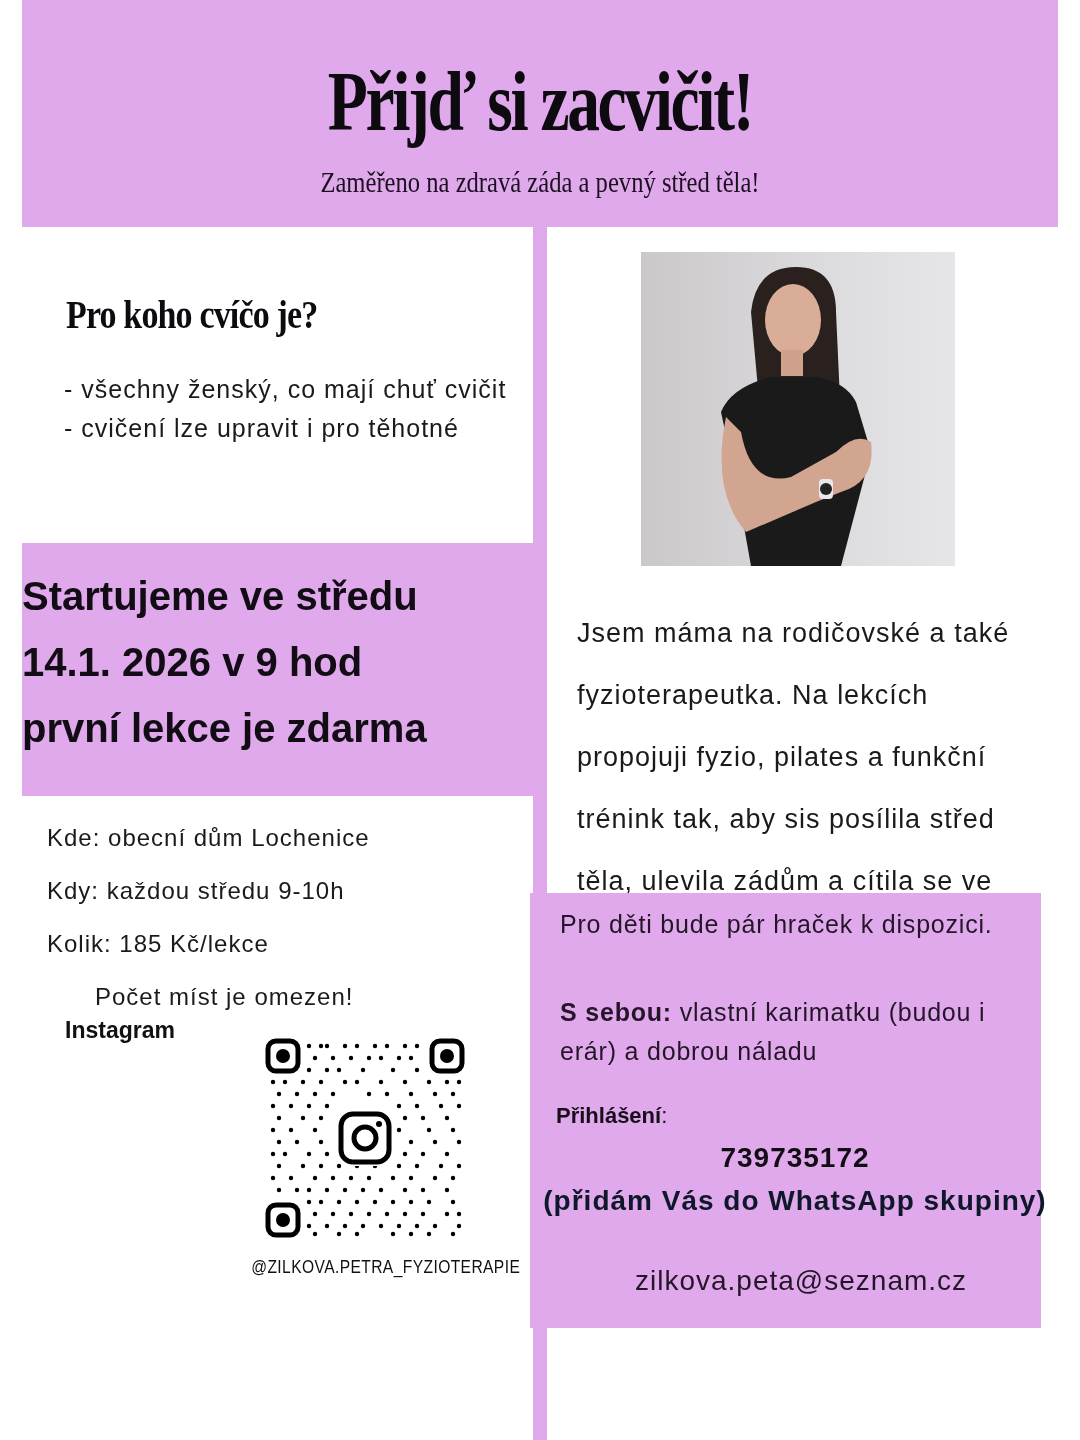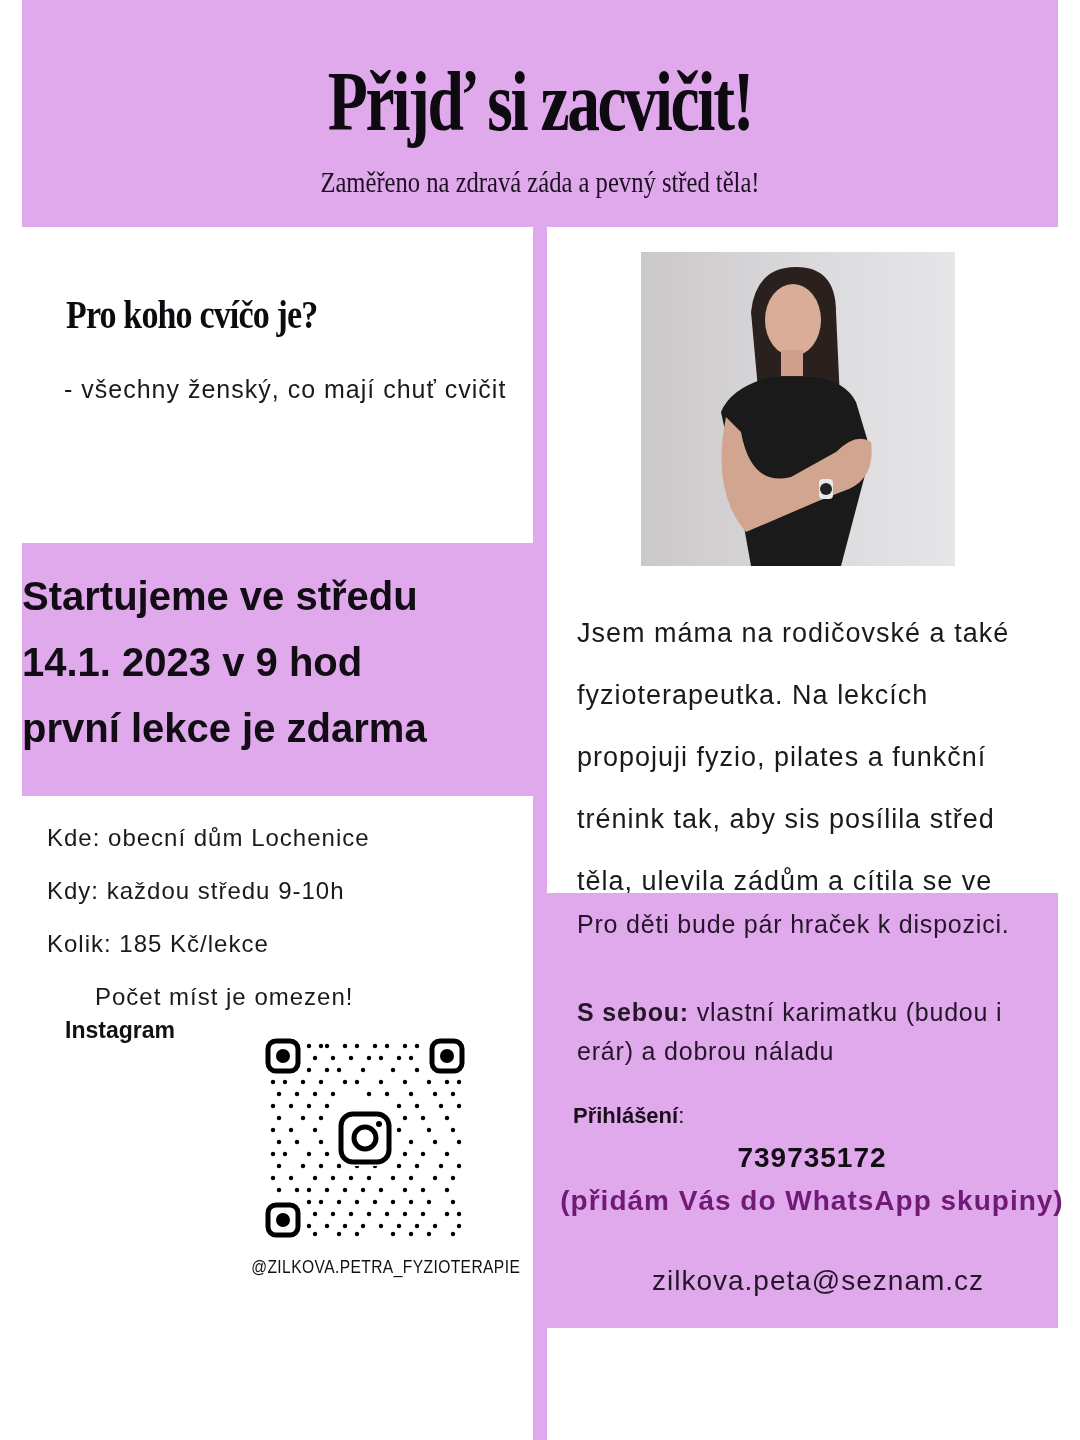--- a/index.html
+++ b/index.html
@@ -33,47 +33,48 @@
   #qr { left:265px; top:1038px; width:200px; height:200px; }
   #insta-handle { left:226px; top:1256px; width:280px; text-align:center; font-size:19px; letter-spacing:0.5px; transform:scaleX(0.82); transform-origin:center; color:#111; white-space:nowrap; }
 
   
   #photo { left:641px; top:252px; width:314px; height:314px; background:linear-gradient(100deg,#cfcccd 0%,#dddcdf 50%,#e7e7ea 100%); overflow:hidden; }
 
   
   #bio { left:577px; top:602px; width:470px; font-size:27px; line-height:62px; letter-spacing:1px; color:#1a1a1a; }
 
   
-  #info-box { left:547px; top:893px; width:511px; height:435px; }
+  #info-box { left:530px; top:893px; width:511px; height:435px; }
   #kids-note { position:absolute; left:30px; top:12px; width:460px; font-size:25px; line-height:39px; letter-spacing:0.8px; color:#241628; }
   #bring { position:absolute; left:30px; top:100px; width:470px; font-size:25px; line-height:39px; letter-spacing:0.8px; color:#241628; }
   #signup-label { position:absolute; left:26px; top:210px; font-weight:bold; font-size:22px; color:#170e1a; }
   #phone { position:absolute; left:0; width:530px; top:245px; text-align:center; font-weight:bold; font-size:28px; line-height:40px; letter-spacing:1px; color:#120c14; }
-  #whatsapp { position:absolute; left:0; width:530px; top:287px; text-align:center; font-weight:bold; font-size:28px; line-height:42px; letter-spacing:1px; color:#701a75; }
+  #whatsapp { position:absolute; left:0; width:530px; top:287px; text-align:center; font-weight:bold; font-size:28px; line-height:42px; letter-spacing:1px; color:#0f172a; }
   #email { position:absolute; left:105px; top:372px; font-size:28px; letter-spacing:1px; color:#241628; }
 </style>
 </head>
 <body>
 
 <div id="header" class="abs purple">
   <div id="title">Přijď si zacvičit!</div>
   <div id="subtitle">Zaměřeno na zdravá záda a pevný střed těla!</div>
 </div>
 
 <div id="strip" class="abs purple"></div>
 
 <div id="audience-title" class="abs">Pro koho cvíčo je?</div>
 <div id="audience-list" class="abs">
   <div>- všechny ženský, co mají chuť cvičit</div>
+  <div>- cvičení lze upravit i pro těhotné</div>
 </div>
 
 <div id="start-band" class="abs purple">
   <div id="start-text">
     <div>Startujeme ve středu</div>
-    <div>14.1. 2023 v 9 hod</div>
+    <div>14.1. 2026 v 9 hod</div>
     <div>první lekce je zdarma</div>
   </div>
 </div>
 
 <div class="info-row" style="top:824px;">
   <b>Kde</b>: <span>obecní dům</span> <b>Lochenice</b>
 </div>
 <div class="info-row" style="top:877px;">
   <b>Kdy</b>: <span>každou</span> <b>středu 9-10h</b>
 </div>

